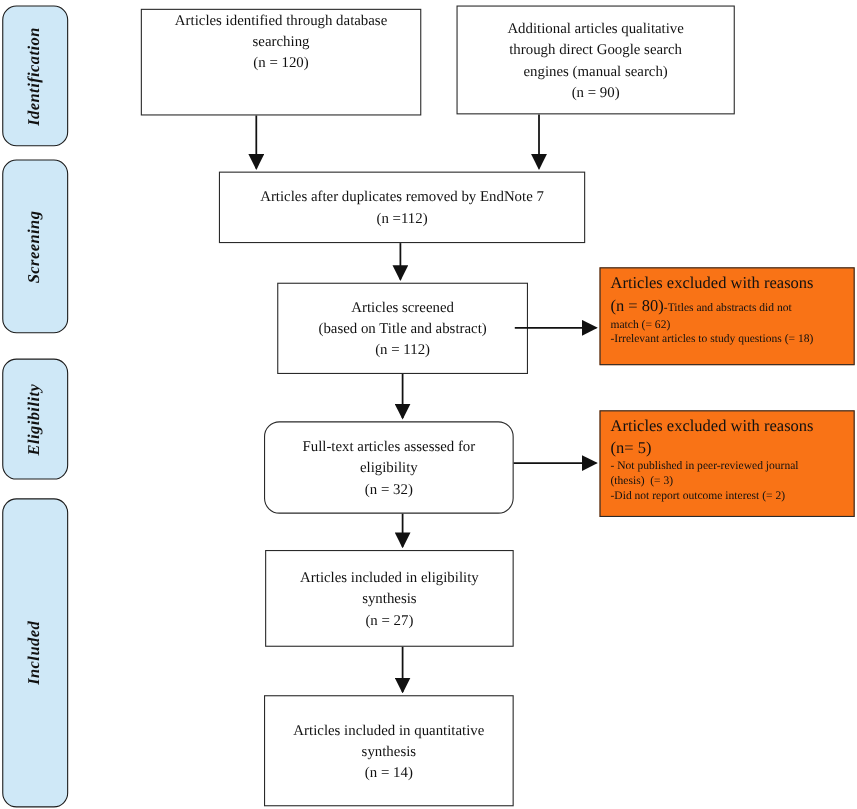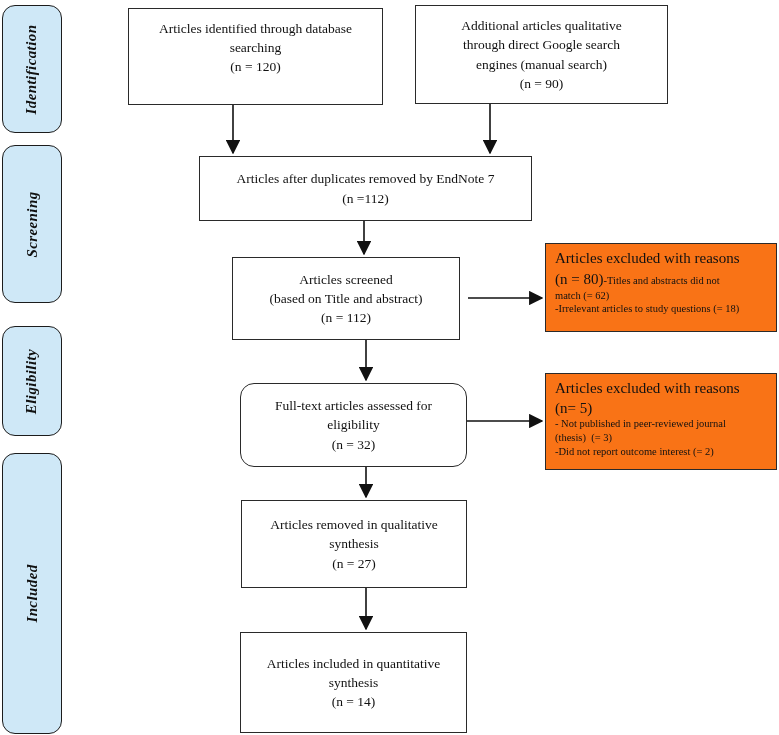--- a/index.html
+++ b/index.html
@@ -30,21 +30,21 @@
 
   .fbox{
     position:absolute;
     background:#ffffff;
     border:1.6px solid #2a2a2a;
     box-sizing:border-box;
     display:flex;flex-direction:column;justify-content:center;
     text-align:center;
     font-size:13.5px;line-height:1.42;
   }
-  .fbox.top-align{justify-content:flex-start;padding-top:10px;}
+  .fbox.top-align{justify-content:flex-start;}
   .fbox .line{white-space:nowrap;}
 
   .excl{
     position:absolute;
     background:#f97316;
     border:1.6px solid #2a2a2a;
     box-sizing:border-box;
     text-align:left;
     padding:5px 25px 4px 9px;
     line-height:1.25;
@@ -83,21 +83,21 @@
     <div class="line">through direct Google search</div>
     <div class="line">engines (manual search)</div>
     <div class="line">(n = 90)</div>
   </div>
 
   <div class="fbox" style="left:199px;top:156px;width:333px;height:65px;">
     <div class="line">Articles after duplicates removed by EndNote 7</div>
     <div class="line">(n =112)</div>
   </div>
 
-  <div class="fbox" style="left:232px;top:257px;width:228px;height:83px;">
+  <div class="fbox" style="left:252px;top:257px;width:228px;height:83px;">
     <div class="line">Articles screened</div>
     <div class="line">(based on Title and abstract)</div>
     <div class="line">(n = 112)</div>
   </div>
 
   <div class="excl" style="left:545px;top:243px;width:232px;height:89px;">
     <div class="title">Articles excluded with reasons</div>
     <div>
       <span class="big">(n = 80)</span><span class="small">-Titles and abstracts did not</span>
     </div>
@@ -113,21 +113,21 @@
 
   <div class="excl" style="left:545px;top:373px;width:232px;height:97px;">
     <div class="title">Articles excluded with reasons</div>
     <div class="big">(n= 5)</div>
     <div class="reason">- Not published in peer-reviewed journal</div>
     <div class="reason">(thesis)  (= 3)</div>
     <div class="reason">-Did not report outcome interest (= 2)</div>
   </div>
 
   <div class="fbox" style="left:241px;top:500px;width:226px;height:88px;">
-    <div class="line">Articles removed in qualitative</div>
+    <div class="line">Articles included in eligibility</div>
     <div class="line">synthesis</div>
     <div class="line">(n = 27)</div>
   </div>
 
   <div class="fbox" style="left:240px;top:632px;width:227px;height:101px;">
     <div class="line">Articles included in quantitative</div>
     <div class="line">synthesis</div>
     <div class="line">(n = 14)</div>
   </div>
 

